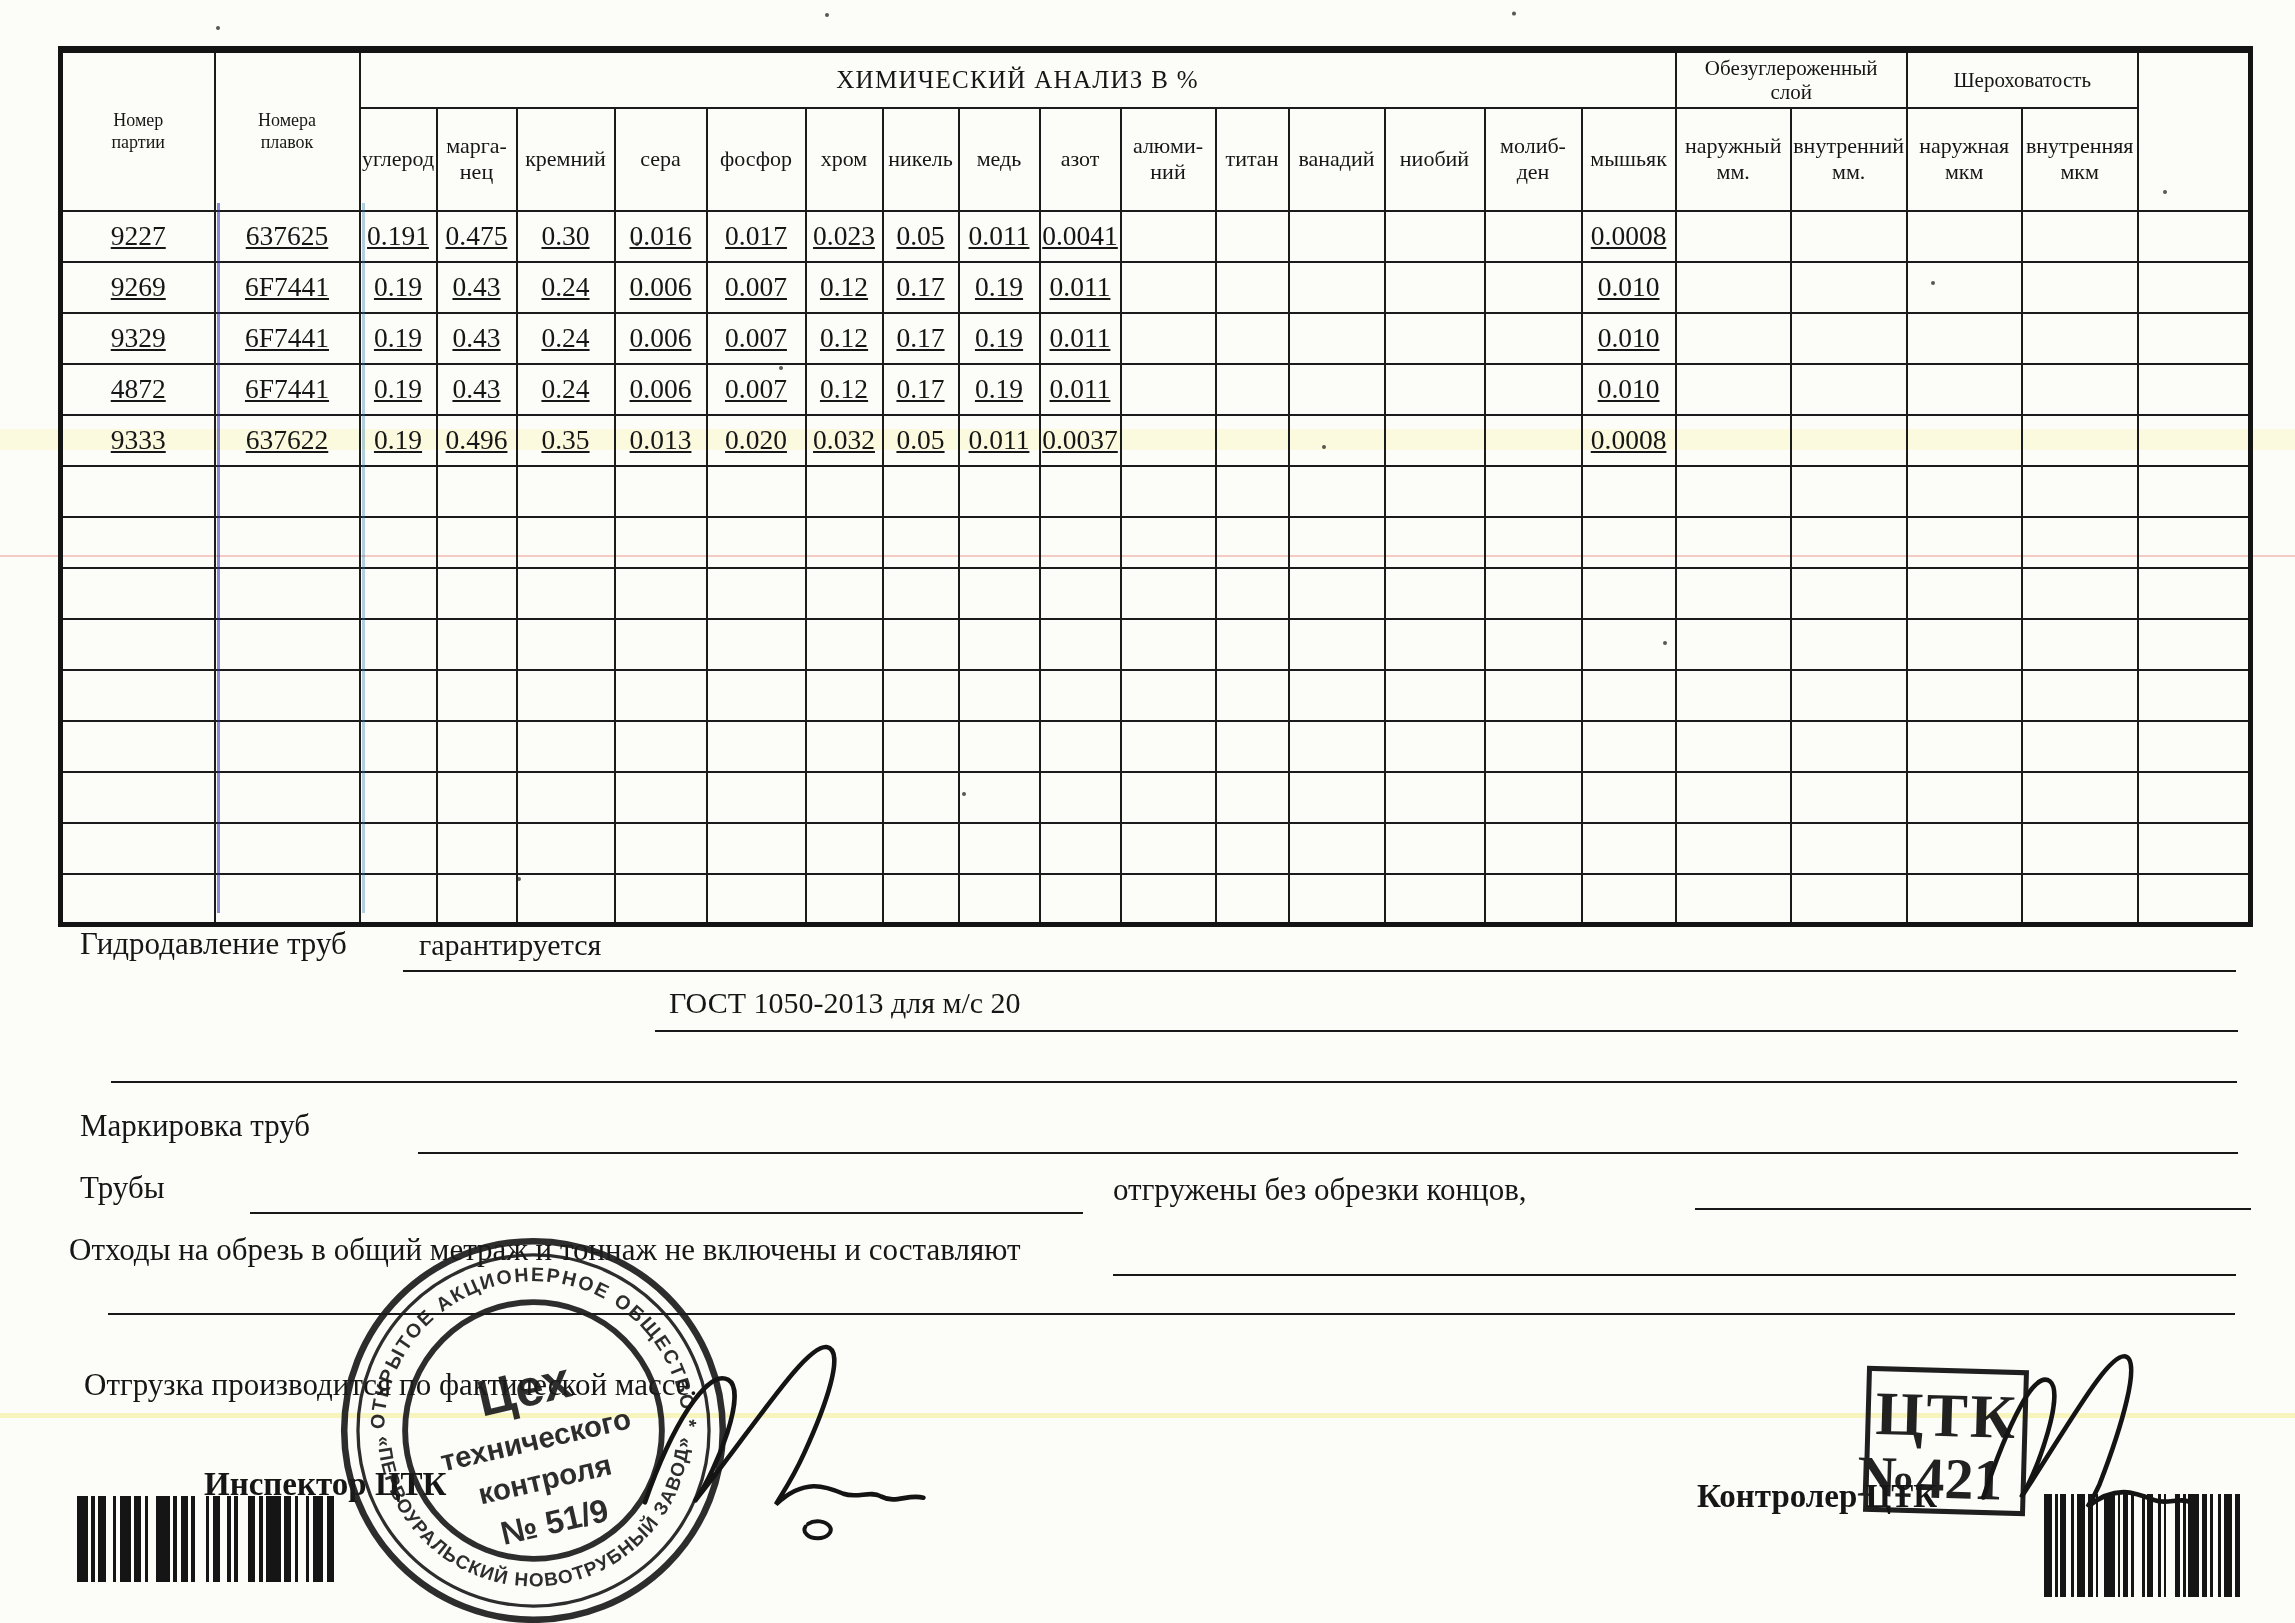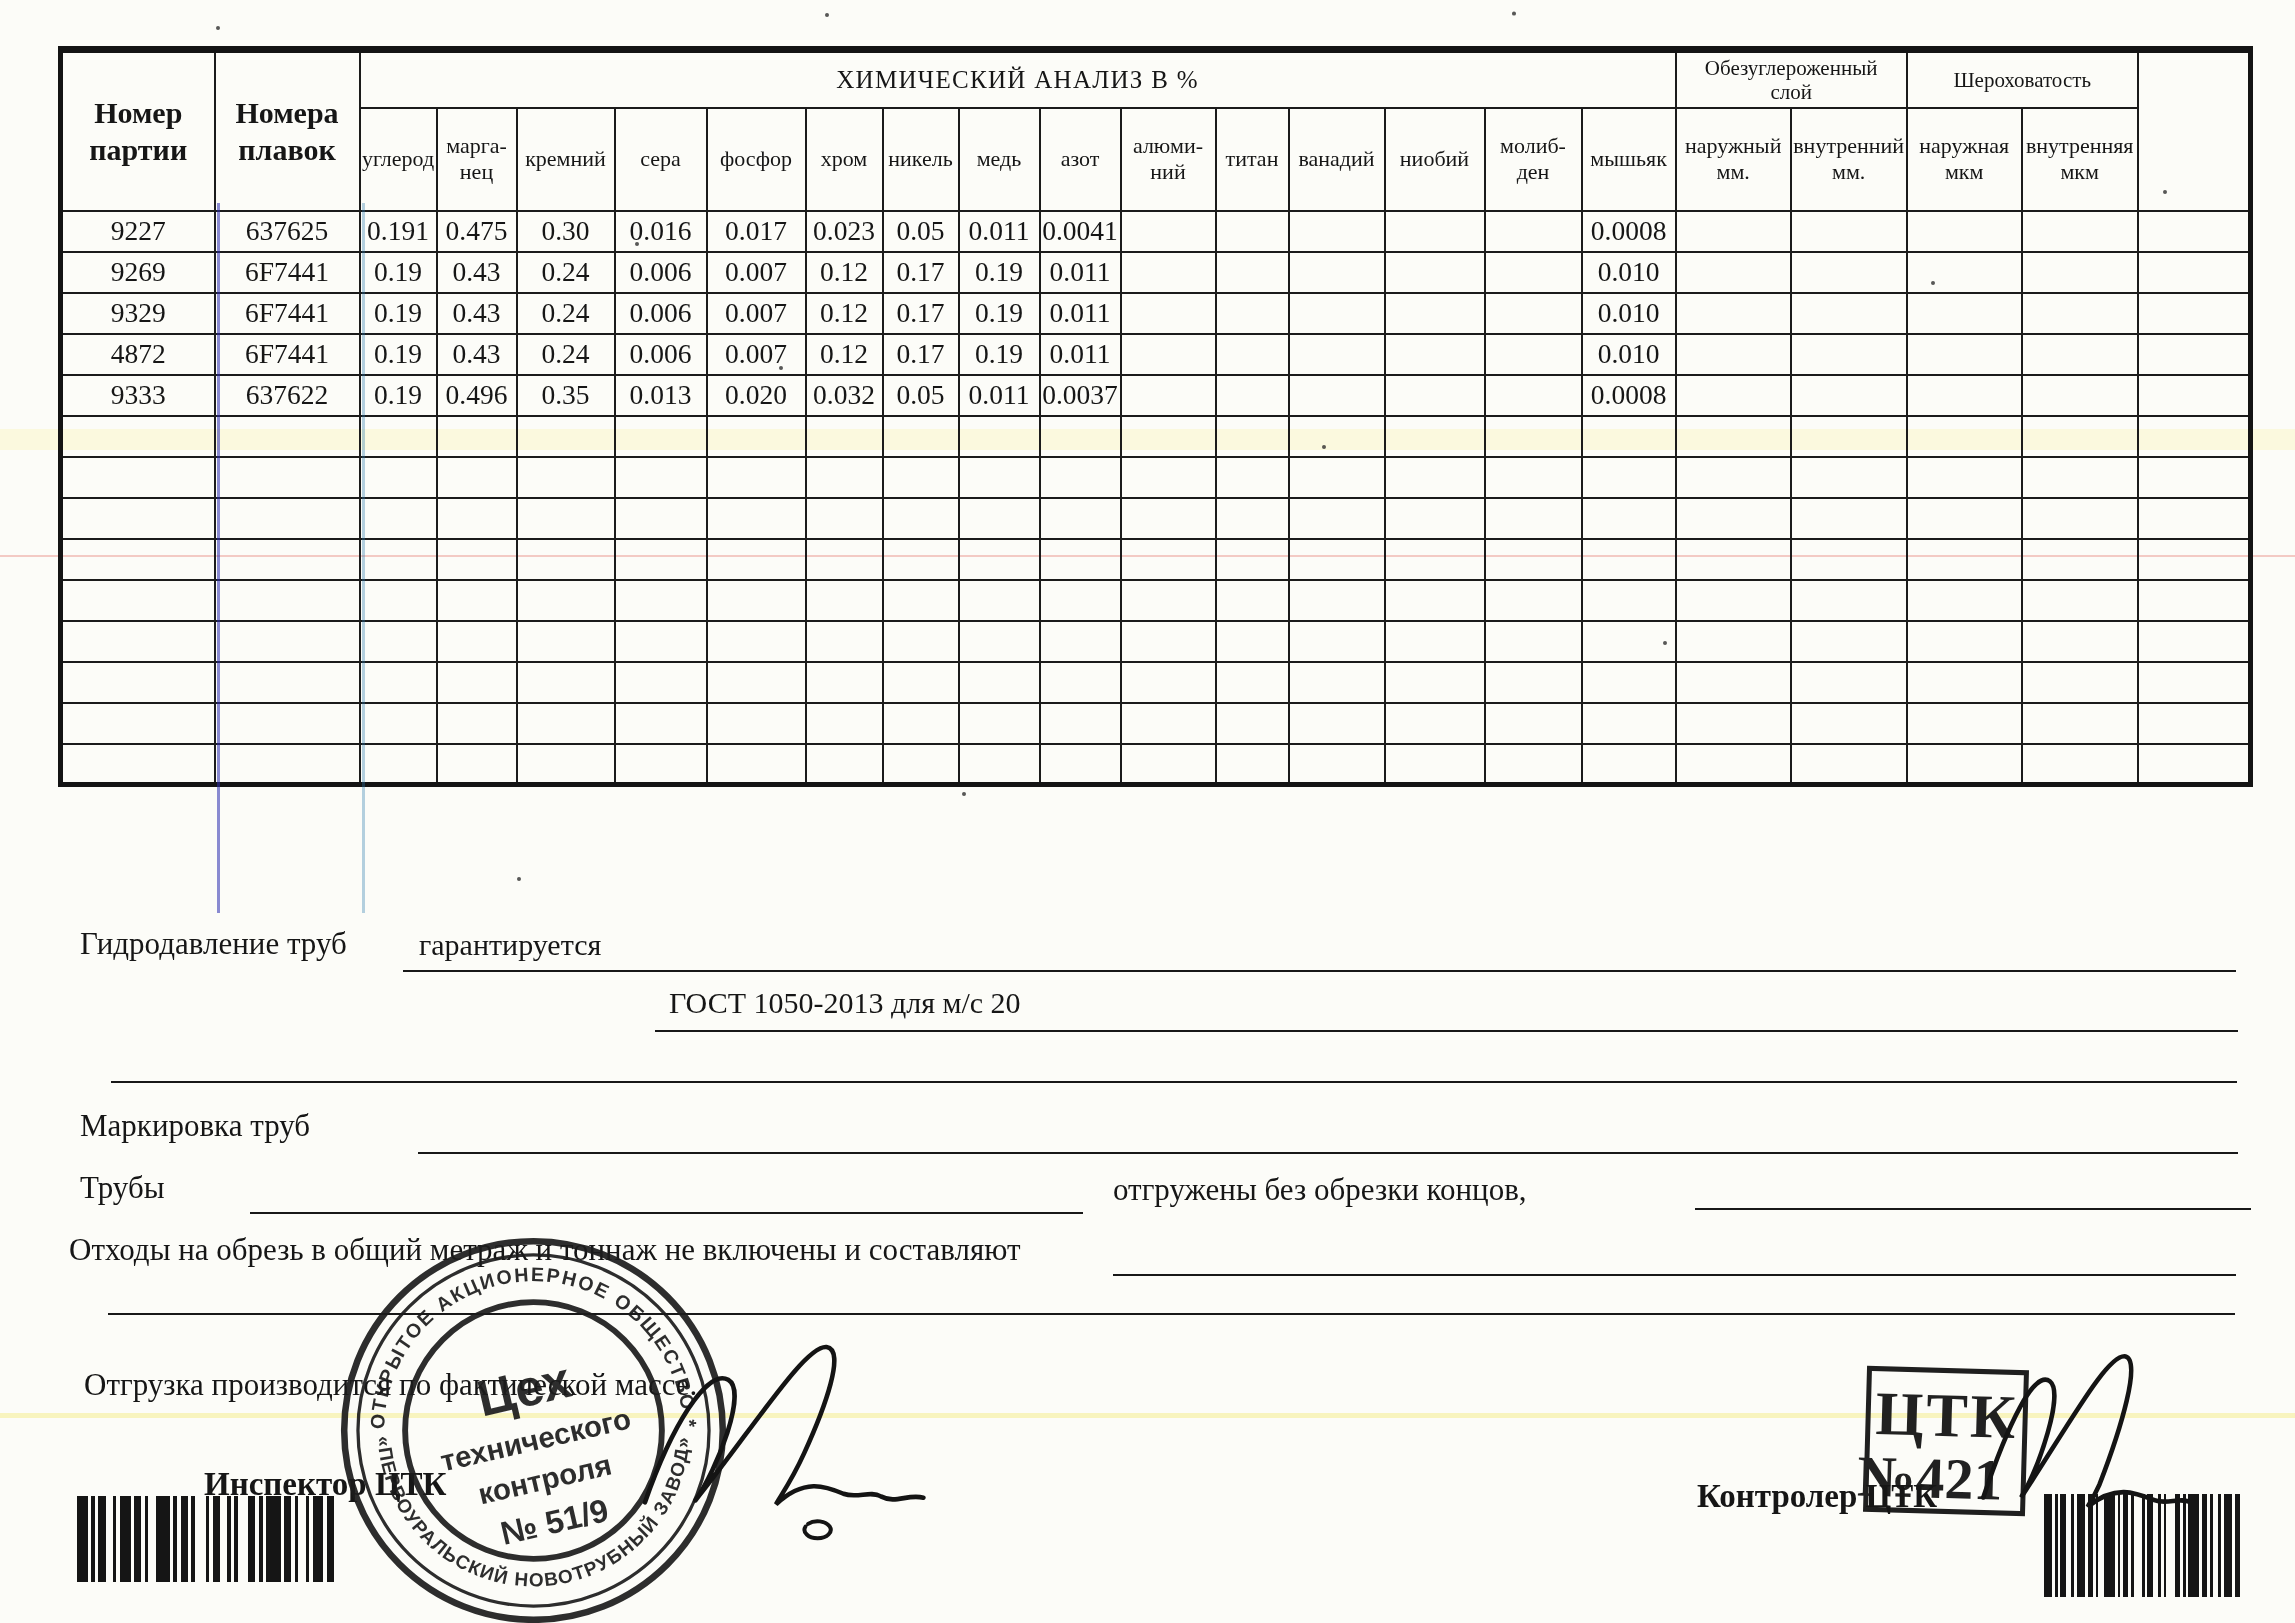--- a/index.html
+++ b/index.html
@@ -2,27 +2,27 @@
 <html style="font-size:10.5px"><head>
 <meta charset="utf-8">
 <style>
   html,body{margin:0;padding:0;background:#e8e8e4;}
   .page{position:relative;width:2295px;height:1623px;background:#fcfcf8;overflow:hidden;
         font-family:"Liberation Serif","DejaVu Serif",serif;color:#161616;}
   
   table.chem{position:absolute;left:58px;top:46px;width:2187px;border-collapse:collapse;
              table-layout:fixed;border:5.2px solid #141414;border-top-width:7.2px;}
   table.chem th,table.chem td{border:2.6px solid #1b1b1b;padding:0;text-align:center;vertical-align:middle;}
-  th.big{font-weight:bold;font-size:30px;white-space:pre-line;line-height:1.25;}
+  th.big{font-weight:normal;font-size:18px;white-space:pre-line;line-height:1.25;}
   th.group-th{font-weight:normal;font-size:25px;letter-spacing:1.3px;}
   th.group-small{font-weight:normal;font-size:21px;white-space:pre-line;line-height:1.15;}
   tr.group-row{height:58px;}
   tr.sub-row{height:103px;}
   th.sub-th{font-weight:normal;font-size:22px;white-space:pre-line;line-height:1.2;}
-  tbody tr{height:41px;}
+  tbody tr{height:51px;text-decoration:underline;}
   tbody td{font-size:27.5px;}
   
   .fringe{position:absolute;width:2.6px;opacity:.55;}
   
   .lbl{position:absolute;font-size:31px;white-space:nowrap;}
   .val{position:absolute;font-size:30px;white-space:nowrap;text-align:center;}
   .uline{position:absolute;border-bottom:2.6px solid #181818;height:0;}
   .sig-lbl{position:absolute;font-size:33px;font-weight:bold;white-space:nowrap;}
   
   .round-stamp{position:absolute;left:337px;top:1234px;width:393px;height:393px;opacity:.92;}

